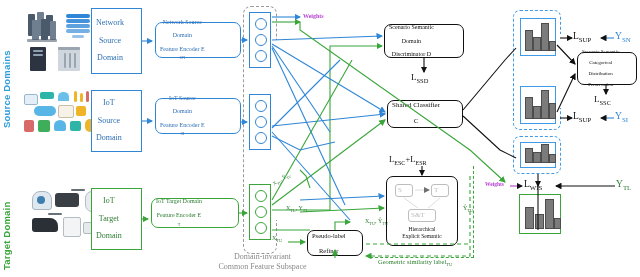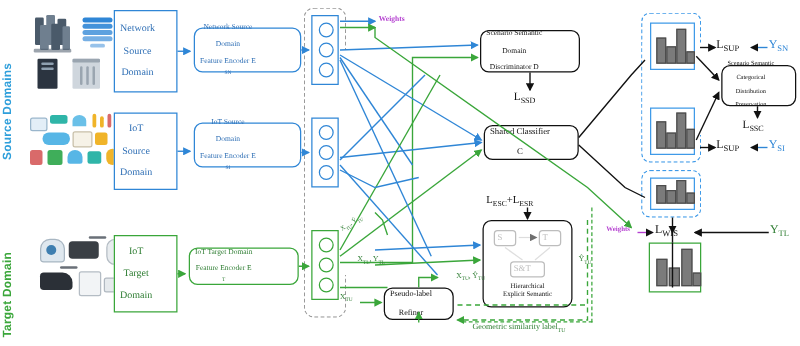--- a/index.html
+++ b/index.html
@@ -426,15 +426,19 @@
   </div>
 
   <div class="t grn" style="left:463px;top:205px;font-size:6px;">
     <span>Ŷ</span><sub>TU</sub>
   </div>
 
   <div class="t grn" style="left:378px;top:258px;font-size:6.5px;">
     <span>Geometric similarity label</span><sub style="font-size:.7em;"><span>TU</span></sub>
   </div>
 
+  <div class="t gry center" style="left:195px;top:252px;width:135px;font-size:8px;line-height:1.25;">
+    <span>Domain-invariant</span><br>
+    <span>Common Feature Subspace</span>
+  </div>
 
 
 </div>
 
 </body></html>

